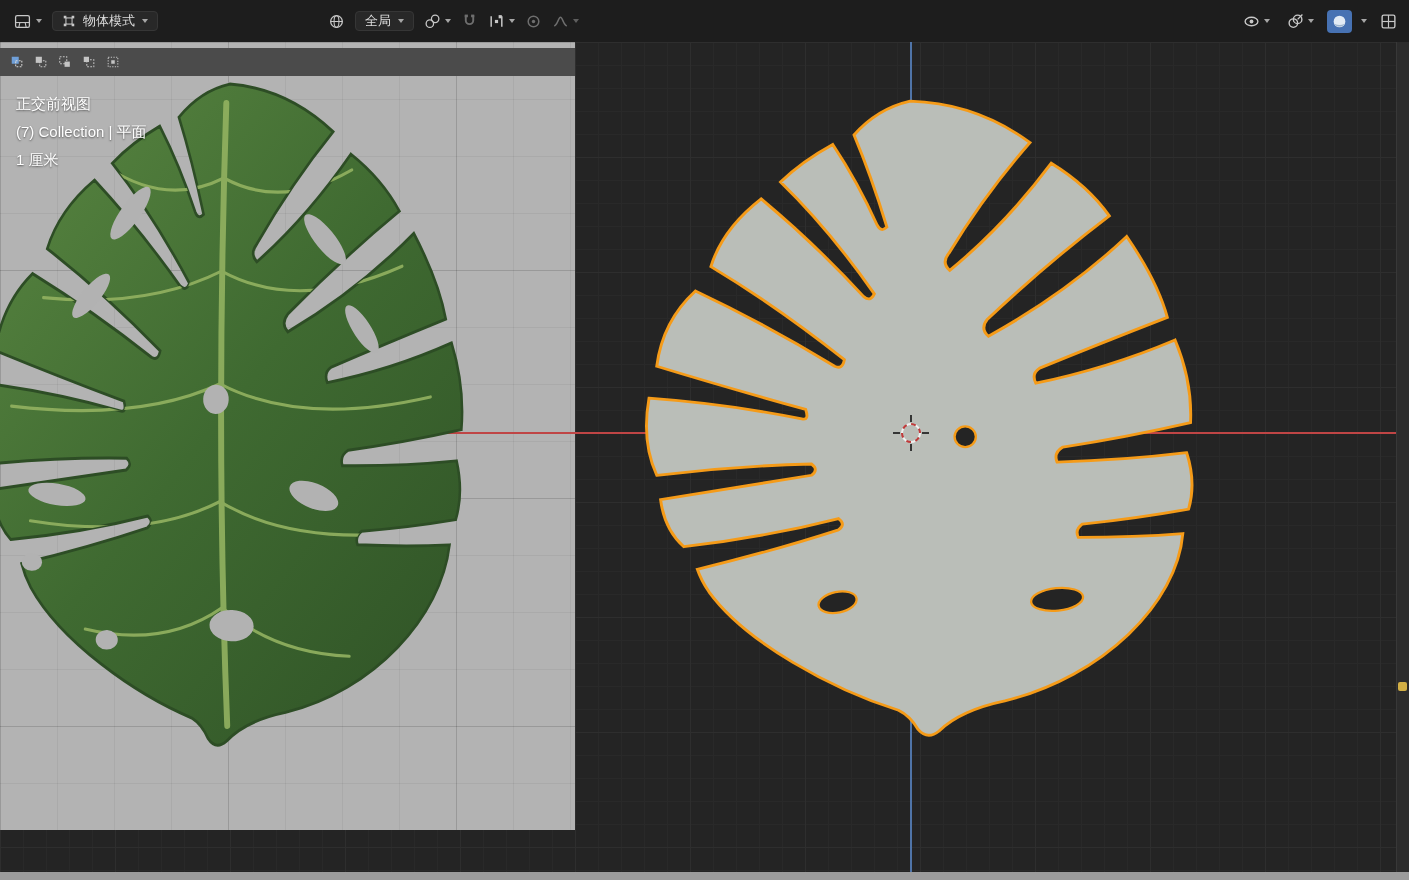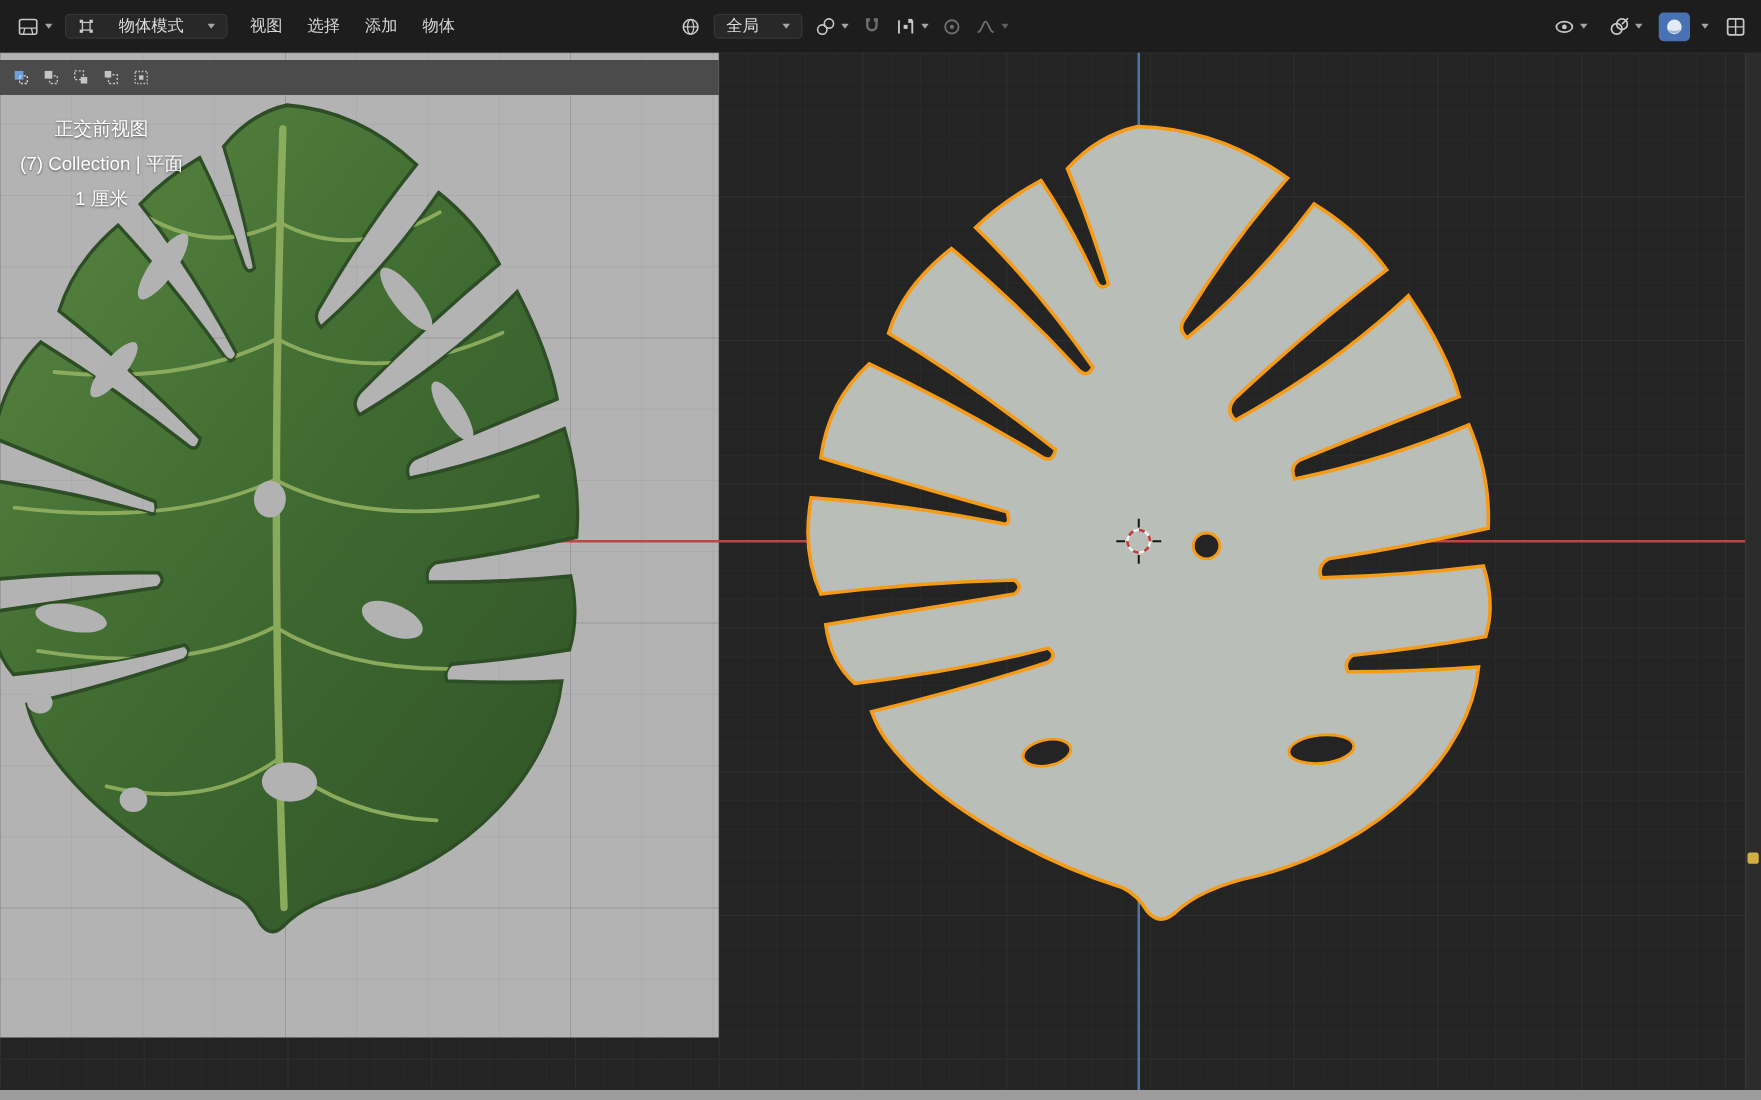--- a/index.html
+++ b/index.html
@@ -7,21 +7,21 @@
               font-family:"Liberation Sans","DejaVu Sans",sans-serif; }
 
   .app { position:relative; width:1409px; height:880px; }
 
   
   .topbar { position:absolute; top:0; left:0; width:1409px; height:42px;
             background:#1d1d1d; display:flex; align-items:center; padding:0 8px;
             color:#dedede; font-size:13px; }
   .tb-btn { display:flex; align-items:center; gap:5px; padding:4px 6px; border-radius:4px; cursor:default; }
   .tb-dropdown { background:#282828; border:1px solid #363636; border-radius:4px;
-                 display:flex; align-items:center; gap:19px; padding:0 9px; margin-left:4px; }
+                 display:flex; align-items:center; gap:7px; padding:0 9px; margin-left:4px; }
   .menu-item { padding:5px 10px; border-radius:4px; color:#d6d6d6; }
   .menus { display:flex; align-items:center; margin-left:8px; }
   .center-controls { display:flex; align-items:center; margin-left:170px; gap:10px; }
   .right-controls { display:flex; align-items:center; margin-left:auto; gap:9px; }
   .icon16 { width:17px; height:17px; display:block; }
   .icon14 { width:14px; height:14px; display:block; }
   .chev { width:0; height:0; border-left:3.5px solid transparent; border-right:3.5px solid transparent;
           border-top:4.5px solid #a6a6a6; display:inline-block; }
   .chev.dim { border-top-color:#5e5e5e; }
   .tb-toggle { display:flex; align-items:center; gap:4px; padding:3px 4px; border-radius:4px; }
@@ -46,21 +46,21 @@
                  linear-gradient(to bottom,rgba(0,0,0,.10) 1px,transparent 1px),
                  linear-gradient(to right,rgba(0,0,0,.05) 1px,transparent 1px),
                  linear-gradient(to bottom,rgba(0,0,0,.05) 1px,transparent 1px);
                background-size:228px 228px,228px 228px,57px 57px,57px 57px; }
 
   .ref-toolbar { position:absolute; left:0; top:6px; width:575px; height:28px; z-index:3;
                  background:#4b4b4b; display:flex; align-items:center; gap:7px; padding-left:8px; }
   .tool-ic { width:17px; height:17px; display:flex; align-items:center; justify-content:center; border-radius:3px; }
 
   .overlay-text { position:absolute; left:16px; top:48px; z-index:5; color:#ffffff;
-                  font-size:15px; line-height:28px; text-shadow:0 1px 2px rgba(0,0,0,.55);text-align:center; }
+                  font-size:15px; line-height:28px; text-shadow:0 1px 2px rgba(0,0,0,.55); }
 
   
   .axis-x { position:absolute; left:0; top:390px; width:1409px; height:2px; background:#bf4545; z-index:2; }
   .axis-z { position:absolute; left:910px; top:0; width:2px; height:830px; background:#4f74a8; z-index:2; }
 
   .scene-svg { position:absolute; left:0; top:0; width:1409px; height:830px; z-index:4; pointer-events:none; }
 
   
   .right-edge { position:absolute; right:0; top:0; width:13px; height:830px; z-index:6;
                 background:#2c2c2c; border-left:1px solid #383838; }
@@ -91,26 +91,20 @@
         <rect x="4.5" y="4.5" width="7" height="7" fill="none" stroke="#c8c8c8" stroke-width="1.2"></rect>
         <rect x="2" y="2" width="3" height="3" fill="#c8c8c8"></rect>
         <rect x="11" y="2" width="3" height="3" fill="#c8c8c8"></rect>
         <rect x="2" y="11" width="3" height="3" fill="#c8c8c8"></rect>
         <rect x="11" y="11" width="3" height="3" fill="#c8c8c8"></rect>
       </svg>
       <span>物体模式</span>
       <i class="chev"></i>
     </div>
 
-    <nav class="menus">
-      <div class="menu-item">视图</div>
-      <div class="menu-item">选择</div>
-      <div class="menu-item">添加</div>
-      <div class="menu-item">物体</div>
-    </nav>
 
     <div class="center-controls">
       <svg class="icon16" viewBox="0 0 16 16">
         <circle cx="8" cy="8" r="5.5" fill="none" stroke="#c8c8c8" stroke-width="1.2"></circle>
         <ellipse cx="8" cy="8" rx="2.3" ry="5.5" fill="none" stroke="#c8c8c8" stroke-width="1"></ellipse>
         <line x1="2.5" y1="8" x2="13.5" y2="8" stroke="#c8c8c8" stroke-width="1"></line>
       </svg>
       <div class="tb-dropdown" style="margin-left:0">
         <span>全局</span>
         <i class="chev"></i>

